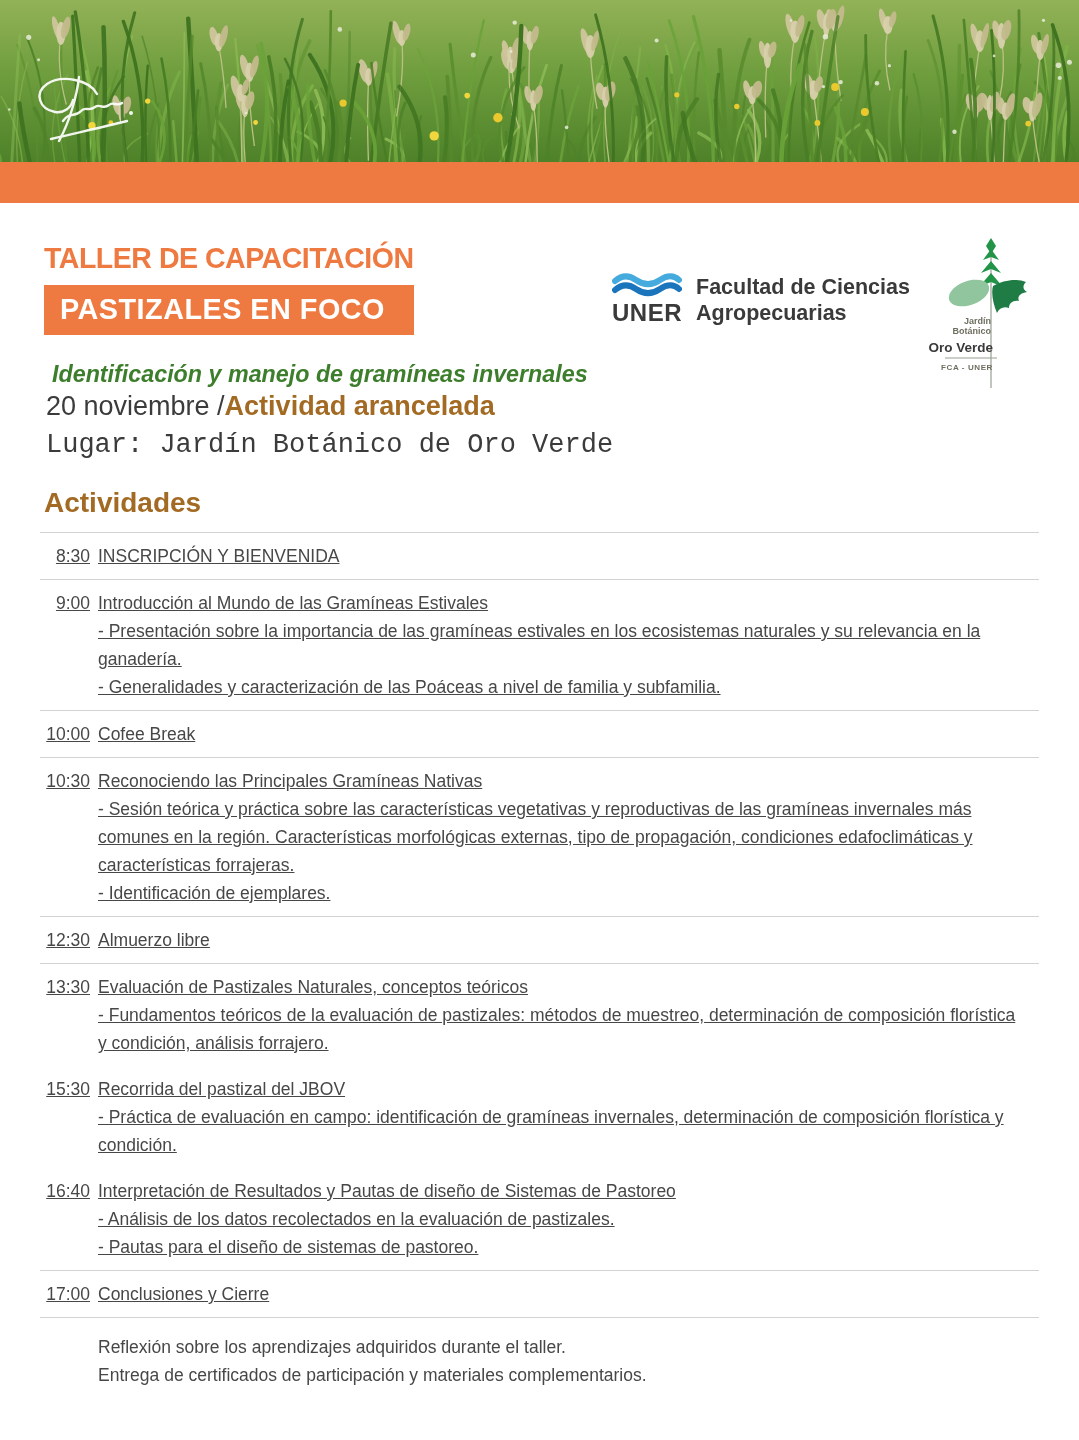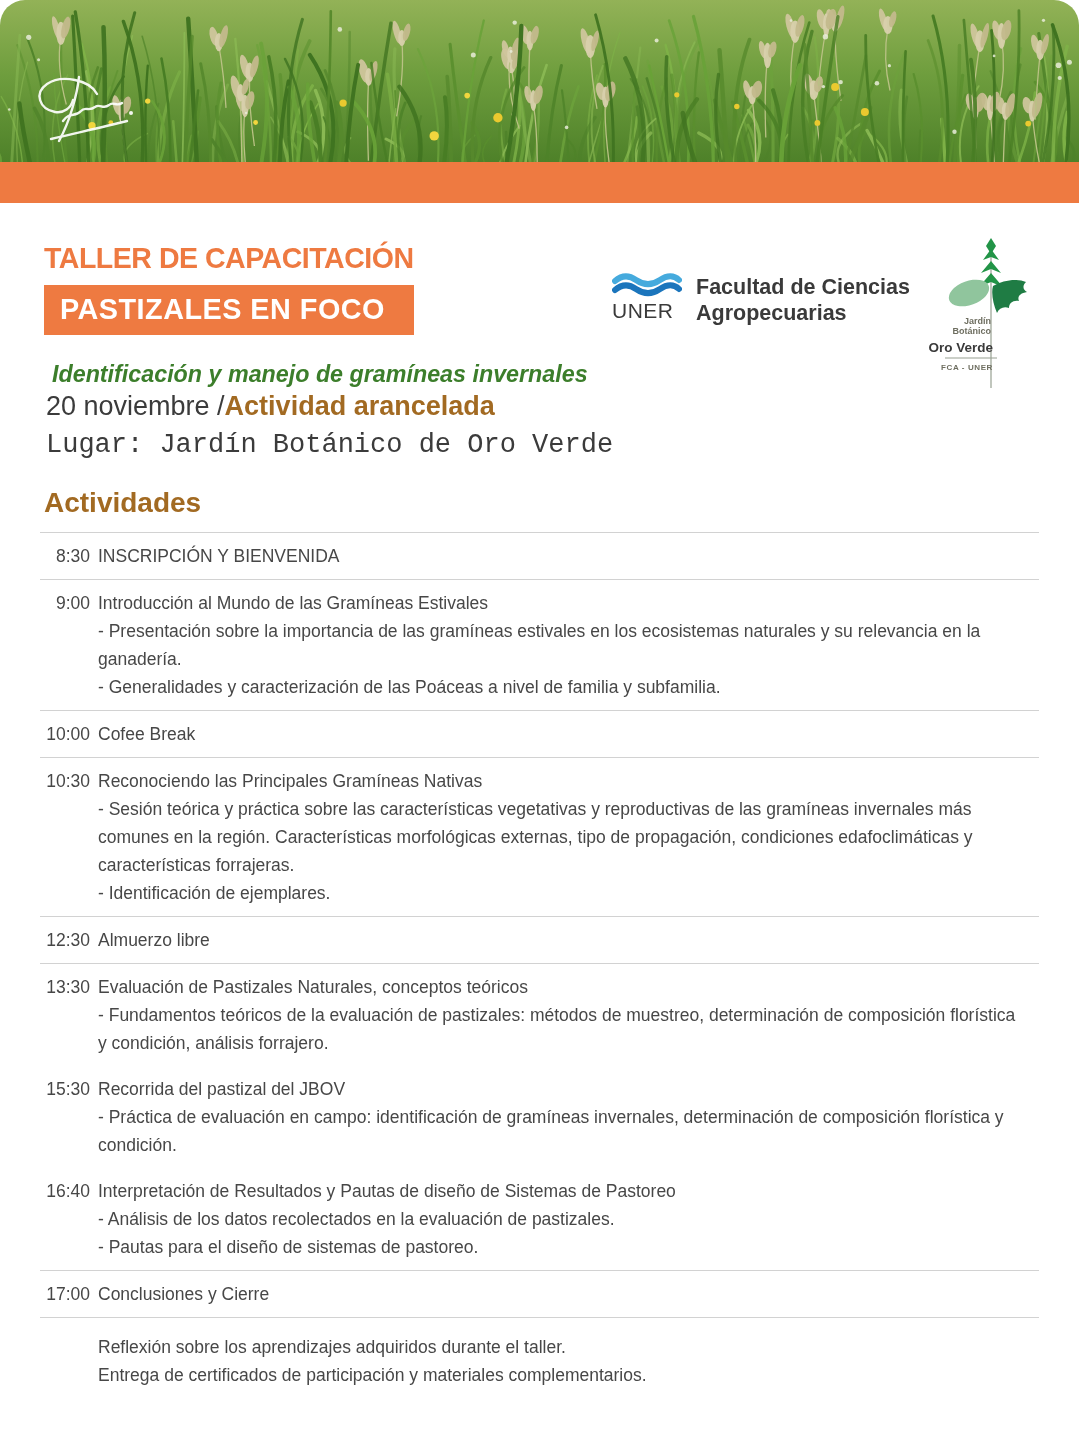--- a/index.html
+++ b/index.html
@@ -1,17 +1,17 @@
 <!DOCTYPE html>
 <html style="--accent-orange: #EE7A41; --brown: #A26A22; --green: #3C7E2B; --text-dark: #3B3B3B; --text-body: #474747; --divider: #D2D2D2; --uner-blue-light: #45AADD; --uner-blue-dark: #1B75BC; --spike-green: #229447; --leaf-light: #90C59D; --leaf-dark: #1F7C44;"><head>
 <meta charset="utf-8">
 <style>
   html,body{margin:0;padding:0;background:#ffffff;}
   .page{position:relative;width:1079px;height:1440px;background:#fff;overflow:hidden;
-        font-family:"Liberation Sans",sans-serif;color:var(--text-dark,#3B3B3B);border-radius:25px;}
+        font-family:"Liberation Sans",sans-serif;color:var(--text-dark,#3B3B3B);}
 
   
   .photo{position:absolute;top:0;left:0;width:1079px;height:162px;overflow:hidden;}
   .band{position:absolute;top:162px;left:0;width:1079px;height:41px;background:var(--accent-orange,#EE7A41);}
 
   
   .kicker{position:absolute;left:44px;top:241px;font-size:30px;font-weight:700;
           color:var(--accent-orange,#EE7A41);letter-spacing:-0.5px;white-space:nowrap;
           transform:scaleX(0.95);transform-origin:left top;}
   .pef-box{position:absolute;left:44px;top:285px;background:var(--accent-orange,#EE7A41);
@@ -20,39 +20,39 @@
             white-space:nowrap;transform:scaleX(0.96);transform-origin:left center;}
   .subtitle{position:absolute;left:52px;top:360px;font-size:24px;font-style:italic;font-weight:600;
             color:var(--green,#3C7E2B);white-space:nowrap;transform:scaleX(0.97);transform-origin:left top;}
   .dateline{position:absolute;left:46px;top:391px;font-size:27px;color:var(--text-dark,#3B3B3B);white-space:nowrap;}
   .dateline .hl{font-weight:700;color:var(--brown,#A26A22);}
   .lugar{position:absolute;left:46px;top:430px;font-size:27px;color:var(--text-dark,#3B3B3B);white-space:nowrap;font-family:Liberation Mono, monospace;}
 
   
   .uner-logo{position:absolute;left:612px;top:272px;width:300px;height:64px;color:#3A3A3A;}
   .uner-waves{position:absolute;left:0;top:1px;}
-  .uner-acronym{position:absolute;left:0;top:27px;font-size:21px;font-weight:400;letter-spacing:0.5px;}
+  .uner-acronym{position:absolute;left:0;top:27px;font-size:24px;font-weight:700;letter-spacing:0.5px;}
   .uner-fac{position:absolute;left:84px;top:2px;font-size:21.5px;font-weight:700;line-height:26px;white-space:nowrap;}
 
   .jbov-logo{position:absolute;left:925px;top:236px;}
   .jbov-stem,.jbov-rule{stroke:#97a091;stroke-width:1.2;}
   .jbov-spike path{fill:var(--spike-green,#229447);}
   .jbov-leaf-light{fill:var(--leaf-light,#90C59D);}
   .jbov-leaf-dark{fill:var(--leaf-dark,#1F7C44);}
   .jbov-small{font-family:"Liberation Sans",sans-serif;font-size:9px;font-weight:600;fill:#6e6e60;}
   .jbov-name{font-family:"Liberation Sans",sans-serif;font-size:13.5px;font-weight:700;fill:#3a3a3a;}
   .jbov-fca{font-family:"Liberation Sans",sans-serif;font-size:8px;font-weight:600;fill:#6e6e60;letter-spacing:0.6px;}
 
   
   .activities-heading{position:absolute;left:44px;top:487px;font-size:28px;font-weight:700;
                       color:var(--brown,#A26A22);text-align:center;}
   .schedule{position:absolute;left:40px;top:532px;width:999px;color:var(--text-body,#474747);
             font-size:17.5px;line-height:28px;}
   .sched-divider{border-top:1px solid var(--divider,#D2D2D2);height:0;}
-  .sched-row{display:flex;padding:9px 0;}
+  .sched-row{display:flex;padding:9px 0;text-decoration:underline;}
   .sched-time{flex:none;width:50px;text-align:right;margin-right:8px;white-space:nowrap;}
   .sched-content{flex:1;padding-right:14px;}
   .closing{margin:15px 0 0 58px;}
 </style>
 </head>
 <body>
 
 <div class="page">
 
   <div class="photo">

